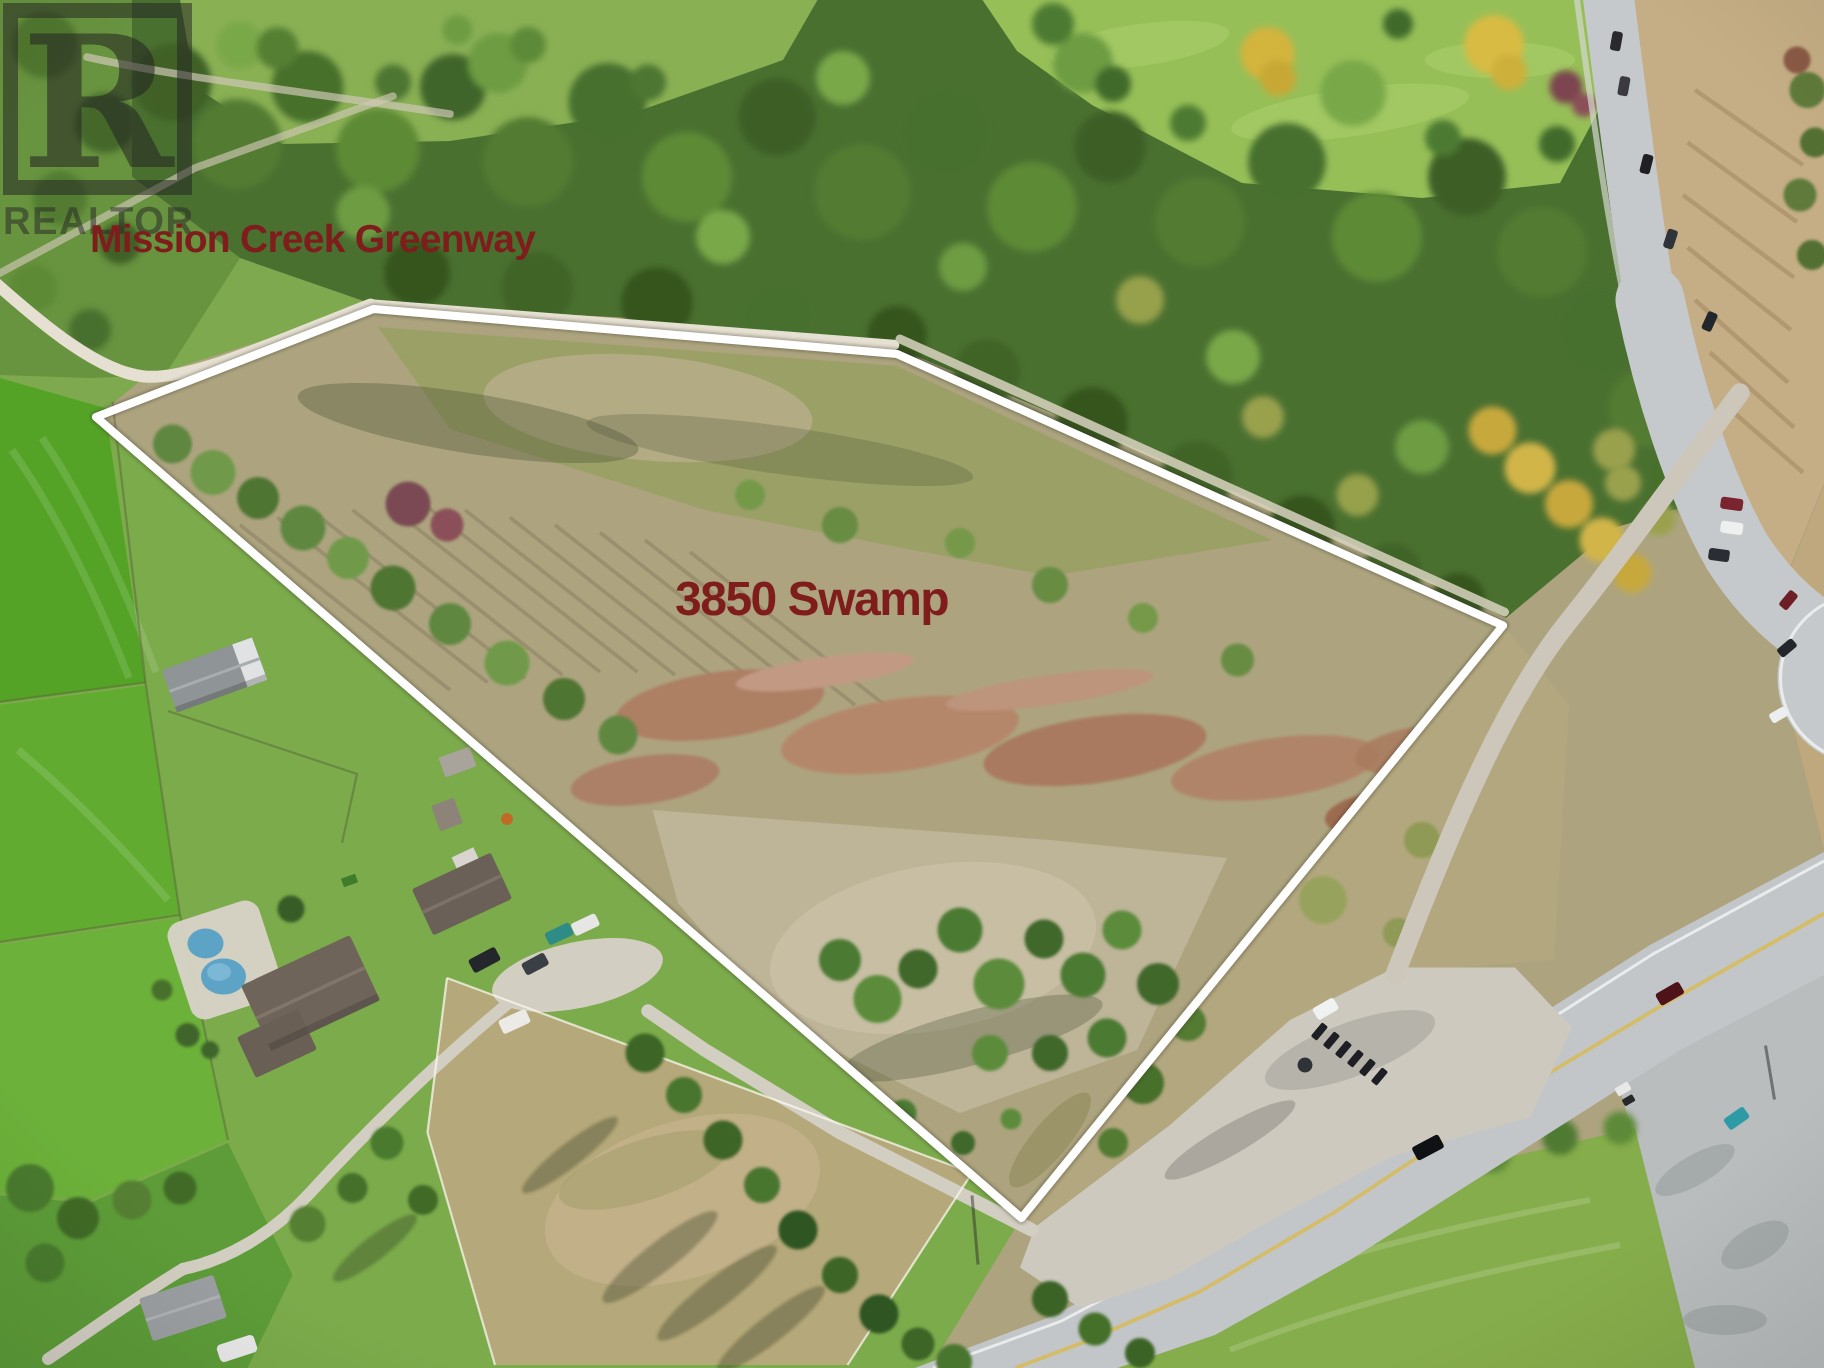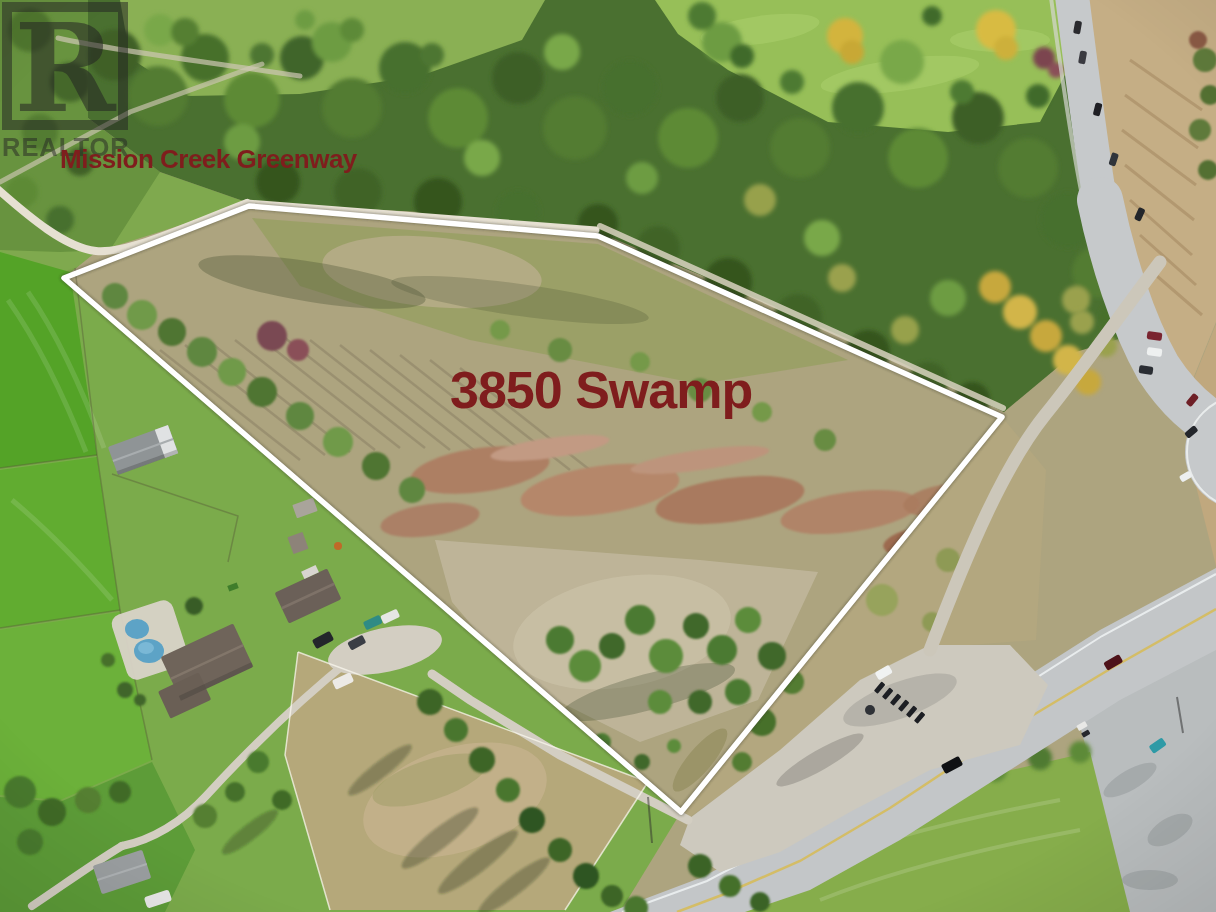--- a/index.html
+++ b/index.html
@@ -6,21 +6,21 @@
   .stage{
     position:relative;width:1216px;height:912px;overflow:hidden;
     font-family:"Liberation Sans",sans-serif;background:#ada47f;
   }
   .stage svg{position:absolute;left:0;top:0;display:block;}
   .lbl{
     position:absolute;font-weight:bold;color:#7f1d1d;white-space:nowrap;
     font-family:"Liberation Sans",sans-serif;
   }
   .lbl-greenway{left:60px;top:144px;font-size:26px;letter-spacing:-0.5px;}
-  .lbl-property{left:450px;top:360px;font-size:52px;letter-spacing:-1px;}
+  .lbl-property{left:450px;top:381px;font-size:32px;letter-spacing:-1px;}
   .watermark{position:absolute;left:2px;top:2px;width:150px;}
   .wm-box{
     width:106px;height:108px;border:10px solid rgba(35,35,35,0.52);
     display:flex;align-items:center;justify-content:center;overflow:visible;
   }
   .wm-r{
     font-family:"DejaVu Serif",serif;font-weight:bold;font-size:122px;line-height:1;
     color:rgba(35,35,35,0.55);transform:translateY(2px);
   }
   .wm-word{

